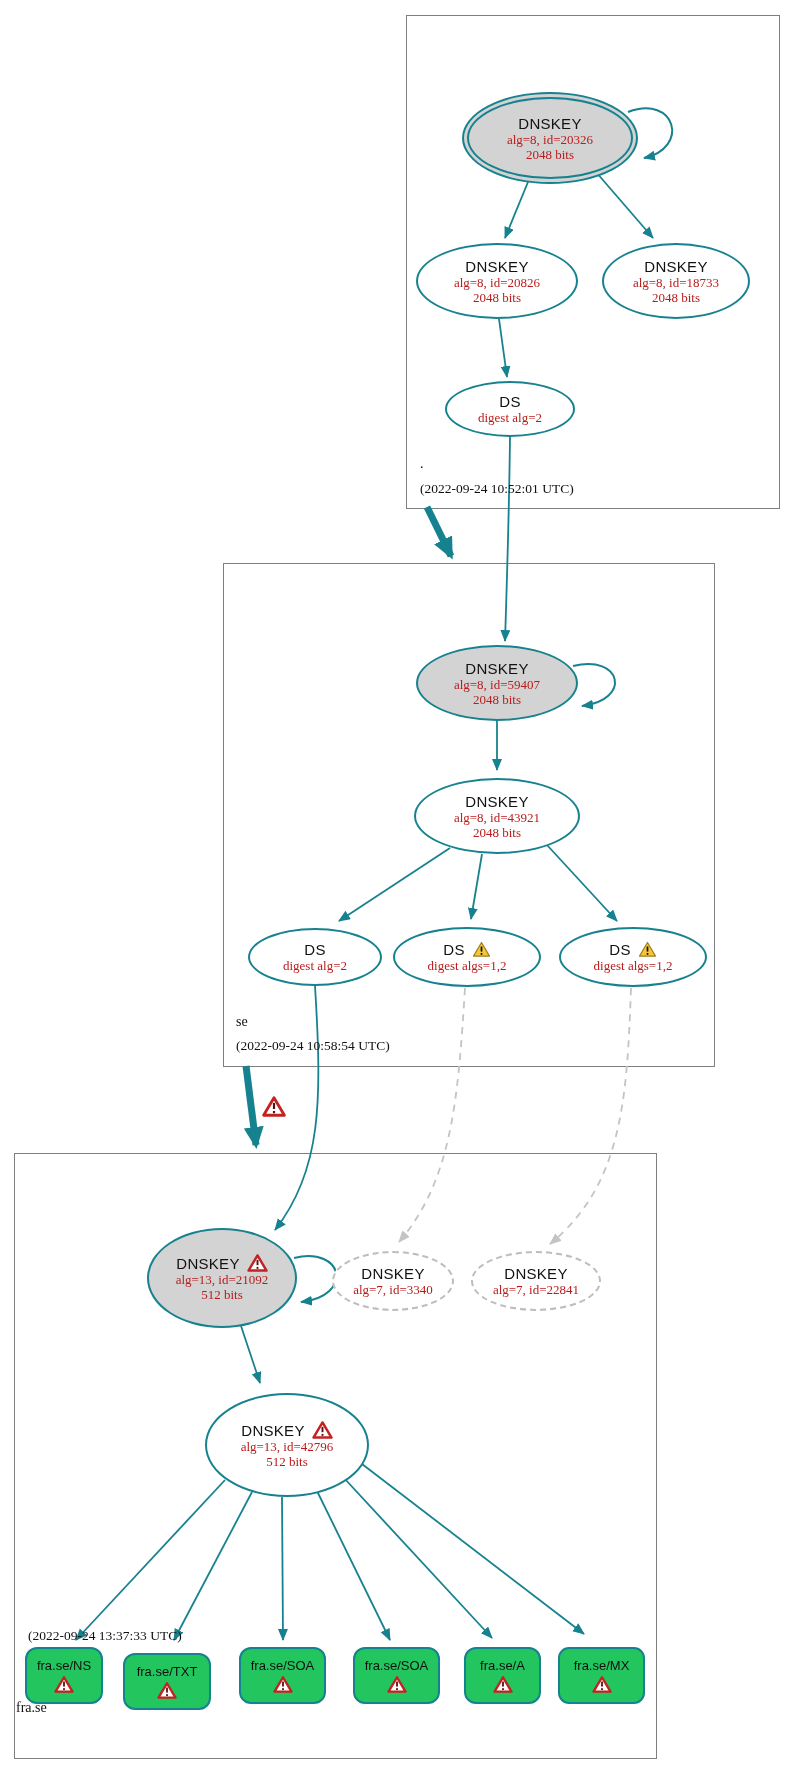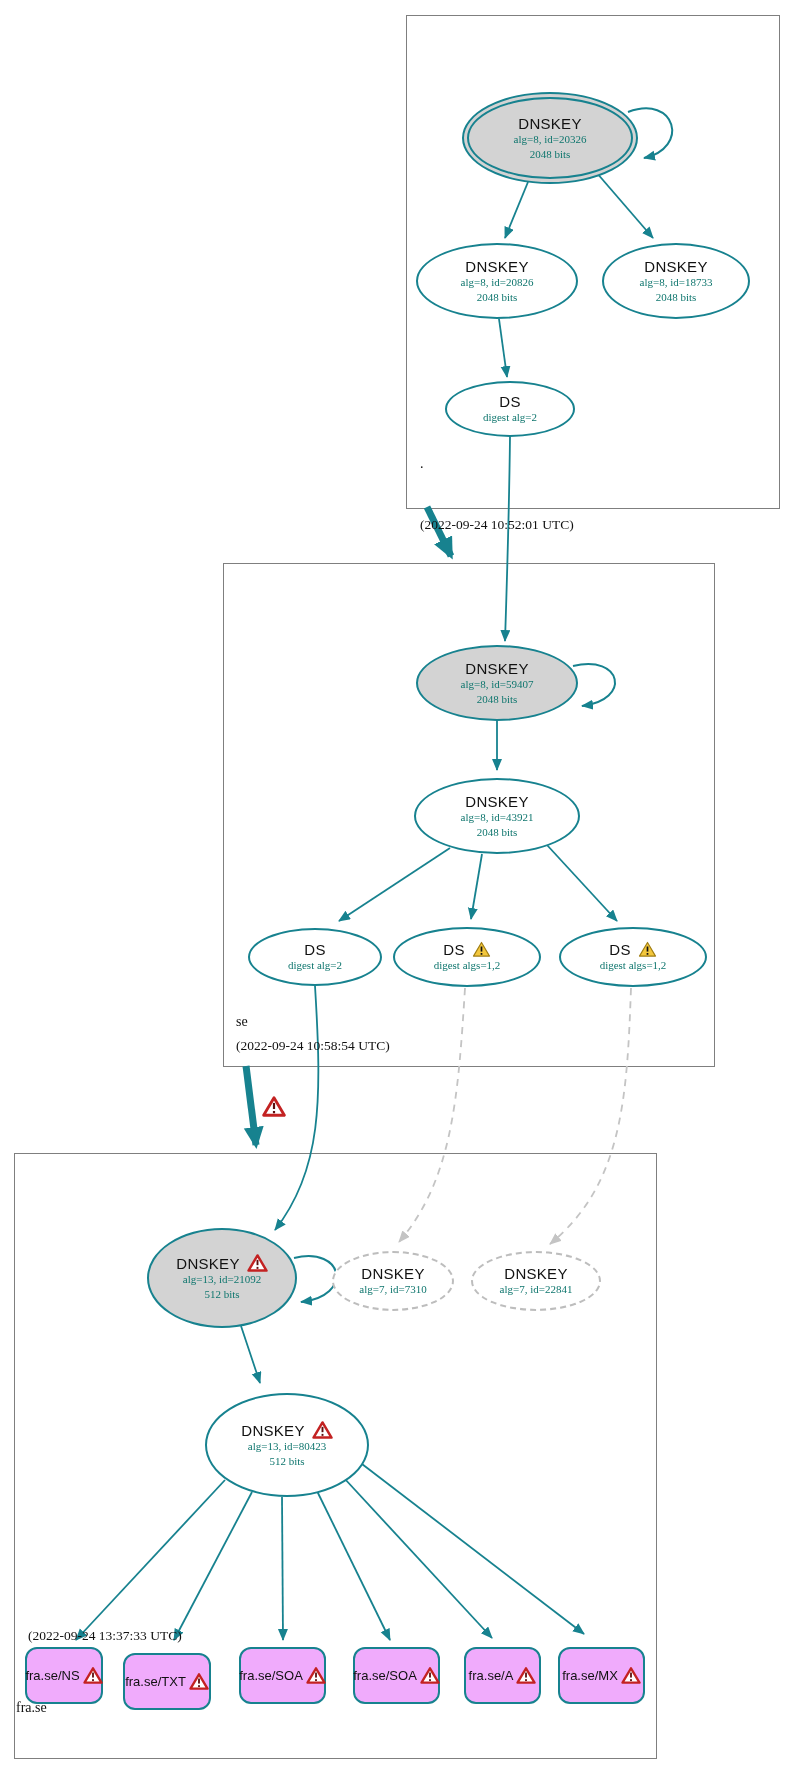--- a/index.html
+++ b/index.html
@@ -7,28 +7,28 @@
           font-family:"Liberation Sans",sans-serif;}
   .zonebox{position:absolute;border:1px solid #7f7f7f;background:#fff;z-index:1;}
   .edges{position:absolute;left:0;top:0;z-index:2;pointer-events:none;}
   .node{position:absolute;z-index:3;display:flex;flex-direction:column;align-items:center;
         justify-content:center;text-align:center;box-sizing:border-box;}
   .ellipse{border:2.2px solid #17828f;border-radius:50%;background:#fff;}
   .grayfill{background:#d3d3d3;}
   .innerring{position:absolute;inset:3px;border:2.2px solid #17828f;border-radius:50%;pointer-events:none;}
   .dashedell{border:2px dashed #bdbdbd;border-radius:50%;background:#fff;}
   .ntitle{font-size:15px;line-height:17px;color:#111;letter-spacing:.3px;}
-  .nattr{font-family:"Liberation Serif","DejaVu Serif",serif;font-size:11px;line-height:15px;color:#0f766e;}
+  .nattr{font-family:"Liberation Serif","DejaVu Serif",serif;font-size:13px;line-height:15px;color:#b91c1c;}
   .titlerow{display:flex;align-items:center;justify-content:center;gap:7px;}
   .zlabel{position:absolute;z-index:3;font-family:"Liberation Serif","DejaVu Serif",serif;
           font-size:14px;color:#111;line-height:16px;}
   .zts{position:absolute;z-index:3;font-family:"Liberation Serif","DejaVu Serif",serif;
        font-size:13.5px;color:#111;line-height:16px;white-space:nowrap;}
-  .rrbox{position:absolute;z-index:3;border:2.2px solid #17828f;border-radius:12px;background:#f0abfc;
-         display:flex;flex-direction:row;align-items:center;justify-content:center;gap:3px;
+  .rrbox{position:absolute;z-index:3;border:2.2px solid #17828f;border-radius:12px;background:#22c55e;
+         display:flex;flex-direction:column;align-items:center;justify-content:center;gap:3px;
          box-sizing:border-box;}
   .rrlabel{font-size:13px;color:#111;}
   .icobox{position:absolute;z-index:4;}
   svg.ic{display:block;}
 </style>
 </head>
 <body>
 
 <div id="canvas">
 
@@ -102,21 +102,21 @@
     <div class="nattr">alg=8, id=18733</div>
     <div class="nattr">2048 bits</div>
   </div>
 
   <div class="node ellipse" style="left:445px;top:381px;width:130px;height:56px;">
     <div class="ntitle">DS</div>
     <div class="nattr">digest alg=2</div>
   </div>
 
   <div class="zlabel" style="left:420px;top:456px;">.</div>
-  <div class="zts" style="left:420px;top:481px;margin-top:36px;">(2022-09-24 10:52:01 UTC)</div>
+  <div class="zts" style="left:420px;top:481px;">(2022-09-24 10:52:01 UTC)</div>
 
   <div class="node ellipse grayfill" style="left:416px;top:645px;width:162px;height:76px;">
     <div class="ntitle">DNSKEY</div>
     <div class="nattr">alg=8, id=59407</div>
     <div class="nattr">2048 bits</div>
   </div>
 
   <div class="node ellipse" style="left:414px;top:778px;width:166px;height:76px;">
     <div class="ntitle">DNSKEY</div>
     <div class="nattr">alg=8, id=43921</div>
@@ -169,40 +169,40 @@
             <rect x="10" y="13.6" width="2" height="2.1" fill="#5c0d0d"></rect>
           </svg>
         </span>
     </div>
     <div class="nattr">alg=13, id=21092</div>
     <div class="nattr">512 bits</div>
   </div>
 
   <div class="node dashedell" style="left:332px;top:1251px;width:122px;height:60px;">
     <div class="ntitle">DNSKEY</div>
-    <div class="nattr">alg=7, id=7310</div>
+    <div class="nattr">alg=7, id=3340</div>
   </div>
 
   <div class="node dashedell" style="left:471px;top:1251px;width:130px;height:60px;">
     <div class="ntitle">DNSKEY</div>
     <div class="nattr">alg=7, id=22841</div>
   </div>
 
   <div class="node ellipse" style="left:205px;top:1393px;width:164px;height:104px;">
     <div class="titlerow">
       <div class="ntitle">DNSKEY</div>
       <span>
           <svg class="ic" viewBox="0 0 22 19" width="21" height="18">
             <path d="M11 1.5 L20.5 17.5 L1.5 17.5 Z" fill="#ffffff" stroke="#c32222" stroke-width="2.6" stroke-linejoin="round"></path>
             <rect x="10" y="6.2" width="2" height="5.6" fill="#5c0d0d"></rect>
             <rect x="10" y="13.6" width="2" height="2.1" fill="#5c0d0d"></rect>
           </svg>
         </span>
     </div>
-    <div class="nattr">alg=13, id=80423</div>
+    <div class="nattr">alg=13, id=42796</div>
     <div class="nattr">512 bits</div>
   </div>
 
   <div class="rrbox" style="left:25px;top:1647px;width:78px;height:57px;">
     <div class="rrlabel">fra.se/NS</div>
     <span>
         <svg class="ic" viewBox="0 0 22 19" width="20" height="17">
           <path d="M11 1.5 L20.5 17.5 L1.5 17.5 Z" fill="#ffffff" stroke="#c32222" stroke-width="2.6" stroke-linejoin="round"></path>
           <rect x="10" y="6.2" width="2" height="5.6" fill="#5c0d0d"></rect>
           <rect x="10" y="13.6" width="2" height="2.1" fill="#5c0d0d"></rect>
@@ -242,21 +242,21 @@
   <div class="rrbox" style="left:464px;top:1647px;width:77px;height:57px;">
     <div class="rrlabel">fra.se/A</div>
     <span>
         <svg class="ic" viewBox="0 0 22 19" width="20" height="17">
           <path d="M11 1.5 L20.5 17.5 L1.5 17.5 Z" fill="#ffffff" stroke="#c32222" stroke-width="2.6" stroke-linejoin="round"></path>
           <rect x="10" y="6.2" width="2" height="5.6" fill="#5c0d0d"></rect>
           <rect x="10" y="13.6" width="2" height="2.1" fill="#5c0d0d"></rect>
         </svg>
       </span>
   </div>
-  <div class="rrbox" style="left:558px;top:1647px;width:87px;height:57px;">
+  <div class="rrbox" style="left:558px;top:1647px;width:87px;height:57px;border-radius:11px;">
     <div class="rrlabel">fra.se/MX</div>
     <span>
         <svg class="ic" viewBox="0 0 22 19" width="20" height="17">
           <path d="M11 1.5 L20.5 17.5 L1.5 17.5 Z" fill="#ffffff" stroke="#c32222" stroke-width="2.6" stroke-linejoin="round"></path>
           <rect x="10" y="6.2" width="2" height="5.6" fill="#5c0d0d"></rect>
           <rect x="10" y="13.6" width="2" height="2.1" fill="#5c0d0d"></rect>
         </svg>
       </span>
   </div>
 

